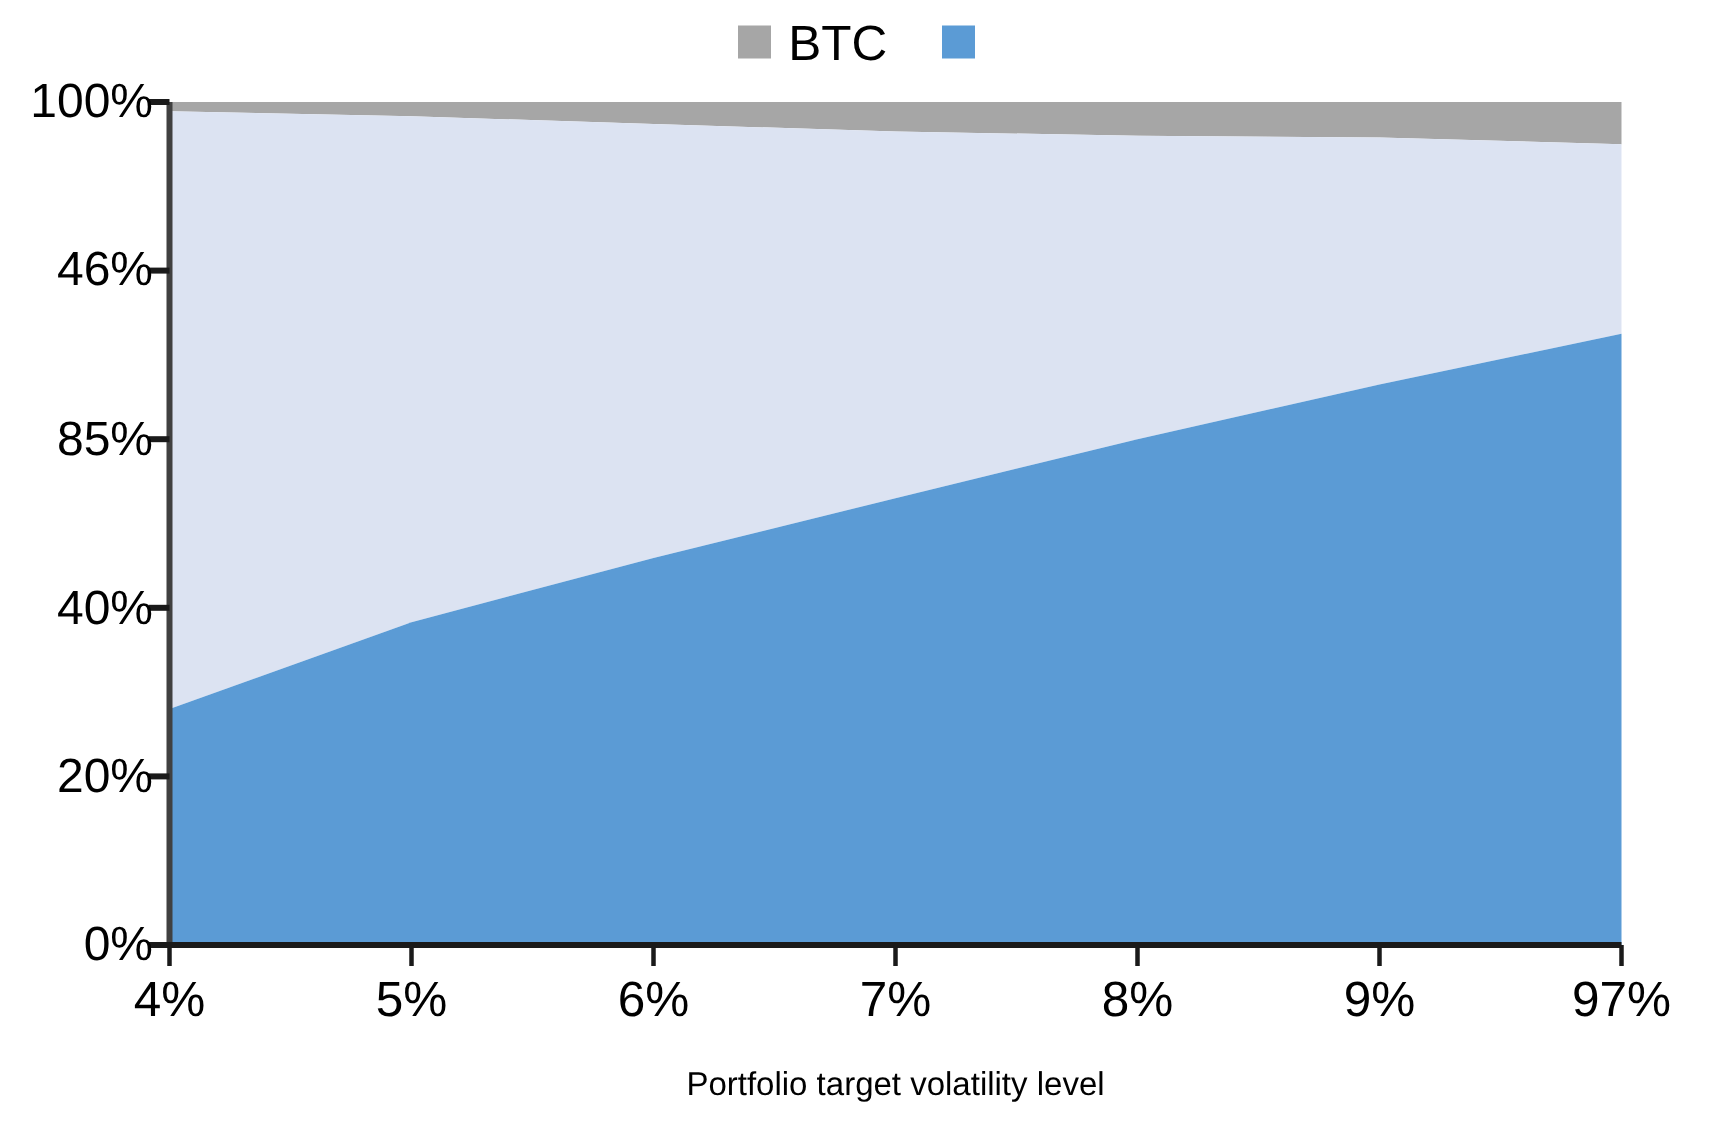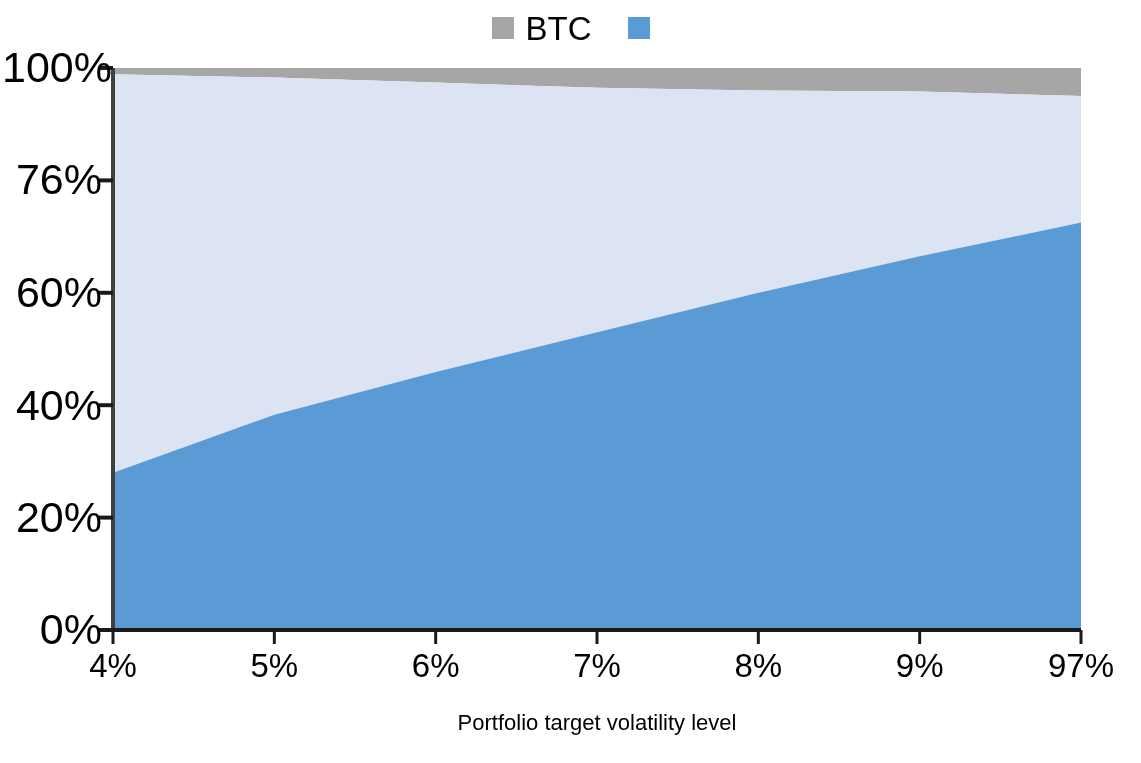--- a/index.html
+++ b/index.html
@@ -66,21 +66,21 @@
     left: 0;
     top: 0;
   }
 
   
   .ytick-label {
     position: absolute;
     right: 0;
     width: 100px;
     text-align: right;
-    font-size: 43px;
+    font-size: 32px;
     line-height: 33px;
     color: #000000;
     white-space: nowrap;
   }
   #y-axis-labels {
     position: absolute;
     left: 0;
     top: 0;
     width: 102px;
     height: 763px;
@@ -158,22 +158,22 @@
             <line x1="597" x2="597" y1="630" y2="644" stroke="#1a1a1a" stroke-width="3"></line>
             <line x1="758.3333333333333" x2="758.3333333333333" y1="630" y2="644" stroke="#1a1a1a" stroke-width="3"></line>
             <line x1="919.6666666666667" x2="919.6666666666667" y1="630" y2="644" stroke="#1a1a1a" stroke-width="3"></line>
             <line x1="1081" x2="1081" y1="630" y2="644" stroke="#1a1a1a" stroke-width="3"></line>
           </g>
       </g>
     </svg>
 
     <div id="y-axis-labels">
         <div class="ytick-label" style="top: 51px;">100%</div>
-        <div class="ytick-label" style="top: 163.4px;">76%</div>
-        <div class="ytick-label" style="top: 275.8px;">60%</div>
+        <div class="ytick-label" style="top: 163.4px;">46%</div>
+        <div class="ytick-label" style="top: 275.8px;">85%</div>
         <div class="ytick-label" style="top: 389px;">40%</div>
         <div class="ytick-label" style="top: 500.6px;">20%</div>
         <div class="ytick-label" style="top: 613px;">0%</div>
       </div>
     <div id="x-axis-labels">
         <div class="xtick-label" style="left: 113px;">4%</div>
         <div class="xtick-label" style="left: 274.333px;">5%</div>
         <div class="xtick-label" style="left: 435.667px;">6%</div>
         <div class="xtick-label" style="left: 597px;">7%</div>
         <div class="xtick-label" style="left: 758.333px;">8%</div>

